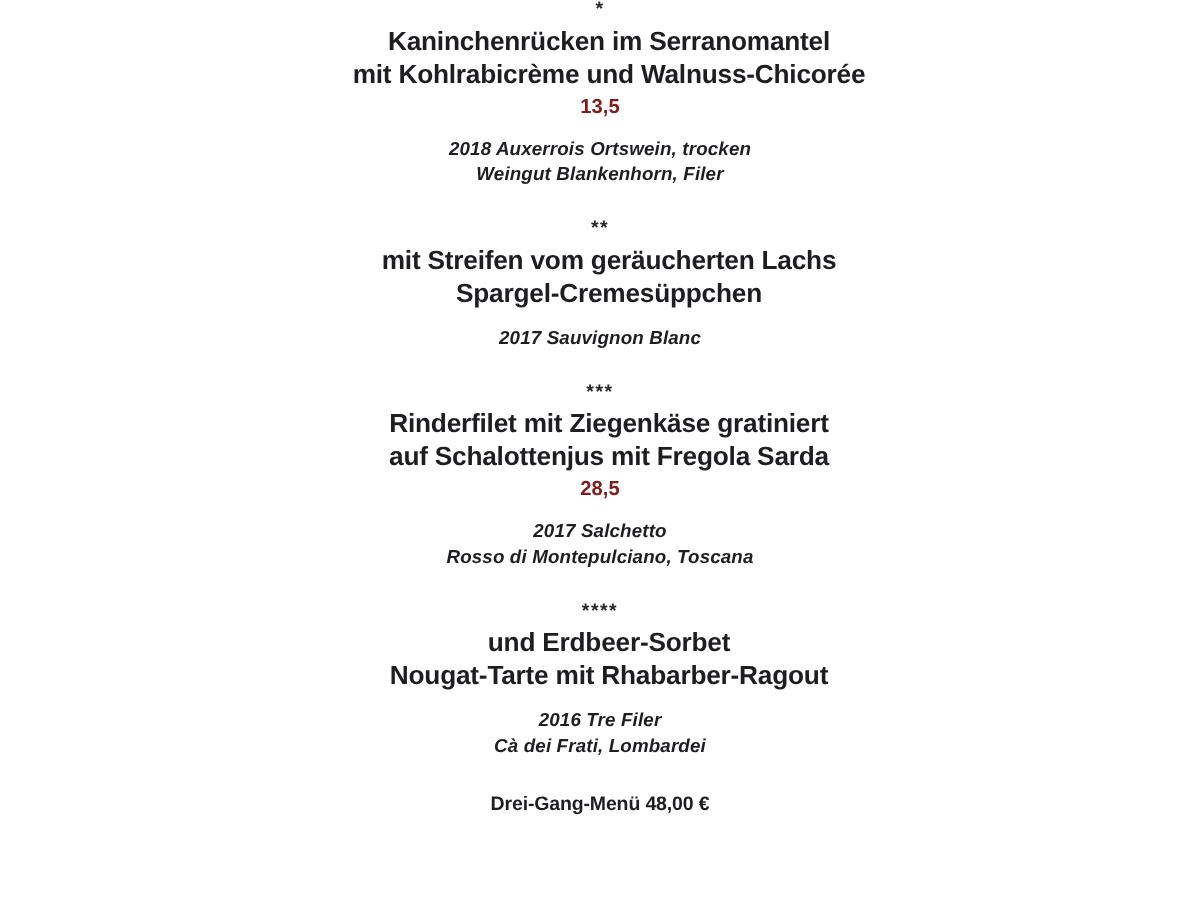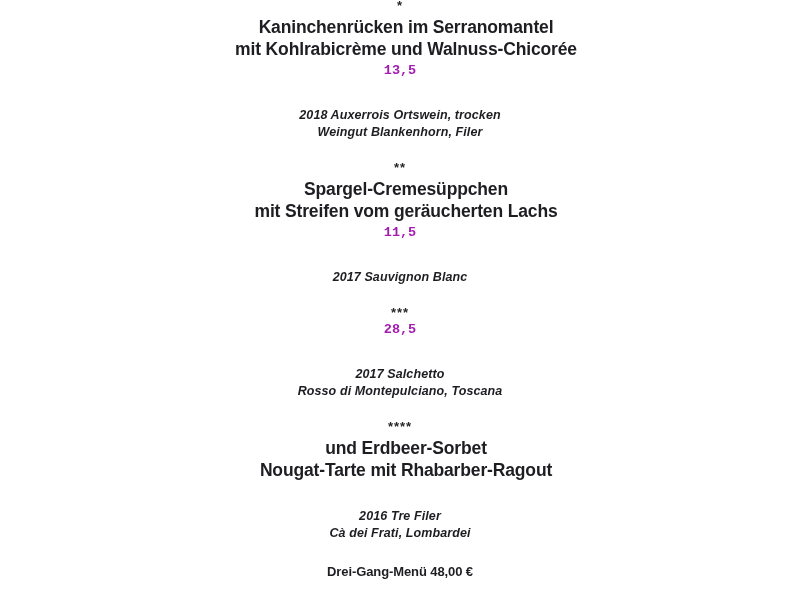--- a/index.html
+++ b/index.html
@@ -52,30 +52,30 @@
     font-family: "Liberation Sans", sans-serif;
     font-weight: 700;
     font-size: 17.5px;
     line-height: 21.5px;
     letter-spacing: -0.15px;
     color: #1d1d22;
     white-space: nowrap;
   }
 
   .dish-price {
-    font-family: Liberation Mono, monospace;
+    font-family: Liberation Sans, sans-serif;
     font-weight: 700;
     font-size: 13.5px;
     line-height: 19px;
-    color: #a21caf;
+    color: #7f1d1d;
     margin-top: 1px;
   }
 
   .wine-lines {
-    margin-top: 27px;
+    margin-top: 11px;
   }
 
   .wine-line {
     font-family: "Liberation Sans", sans-serif;
     font-weight: 700;
     font-style: italic;
     font-size: 12.5px;
     line-height: 17px;
     letter-spacing: 0.1px;
     color: #1d1d22;
@@ -125,33 +125,36 @@
       <div class="wine-line">2018 Auxerrois Ortswein, trocken</div>
       <div class="wine-line">Weingut Blankenhorn, Filer</div>
     </div>
   </div>
 
   <div class="gap-after-course"></div>
 
   <div class="course">
     <div class="course-marker">**</div>
     <div class="dish-lines">
+      <div class="dish-line">mit Streifen vom geräucherten Lachs</div>
       <div class="dish-line">Spargel-Cremesüppchen</div>
-      <div class="dish-line">mit Streifen vom geräucherten Lachs</div>
     </div>
-    <div class="dish-price">11,5</div>
     <div class="wine-lines">
       <div class="wine-line">2017 Sauvignon Blanc</div>
     </div>
   </div>
 
   <div class="gap-after-course"></div>
 
   <div class="course">
     <div class="course-marker">***</div>
+    <div class="dish-lines">
+      <div class="dish-line">Rinderfilet mit Ziegenkäse gratiniert</div>
+      <div class="dish-line">auf Schalottenjus mit Fregola Sarda</div>
+    </div>
     <div class="dish-price">28,5</div>
     <div class="wine-lines">
       <div class="wine-line">2017 Salchetto</div>
       <div class="wine-line">Rosso di Montepulciano, Toscana</div>
     </div>
   </div>
 
   <div class="gap-after-course"></div>
 
   <div class="course">

